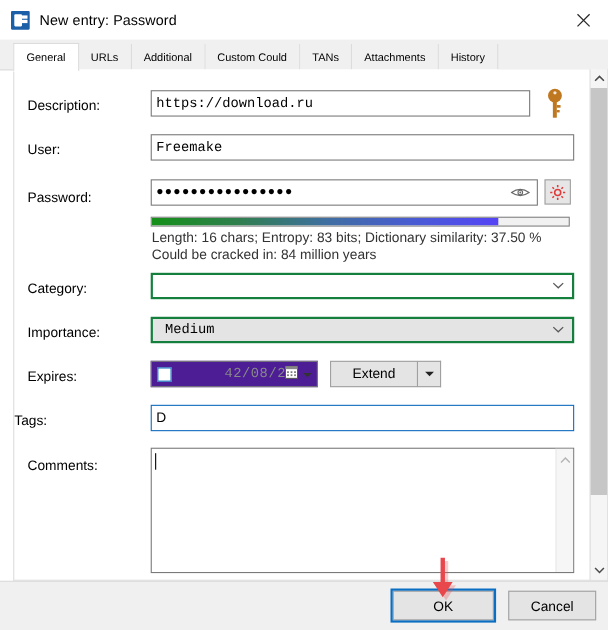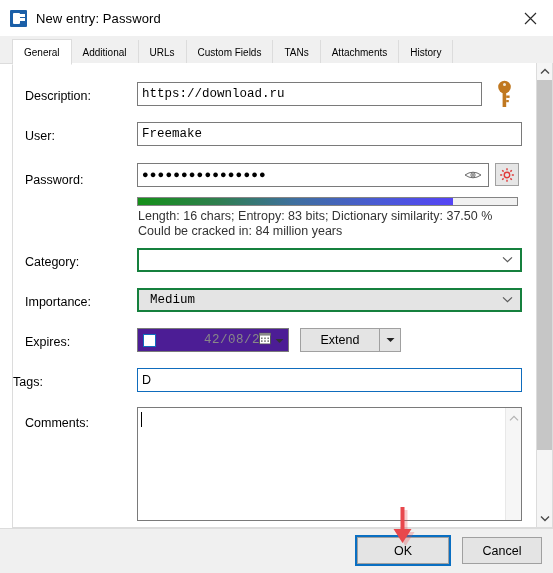--- a/index.html
+++ b/index.html
@@ -325,27 +325,27 @@
     </svg>
   </div>
 </div>
 
 <div class="tabstrip">
   <div class="tabs">
     <div class="tab active">
         <span>General</span>
       </div>
     <div class="tab">
+        <span>URLs</span>
+      </div>
+    <div class="tab">
         <span>Additional</span>
       </div>
     <div class="tab">
-        <span>URLs</span>
-      </div>
-    <div class="tab">
-        <span>Custom Fields</span>
+        <span>Custom Could</span>
       </div>
     <div class="tab">
         <span>TANs</span>
       </div>
     <div class="tab">
         <span>Attachments</span>
       </div>
     <div class="tab">
         <span>History</span>
       </div>

